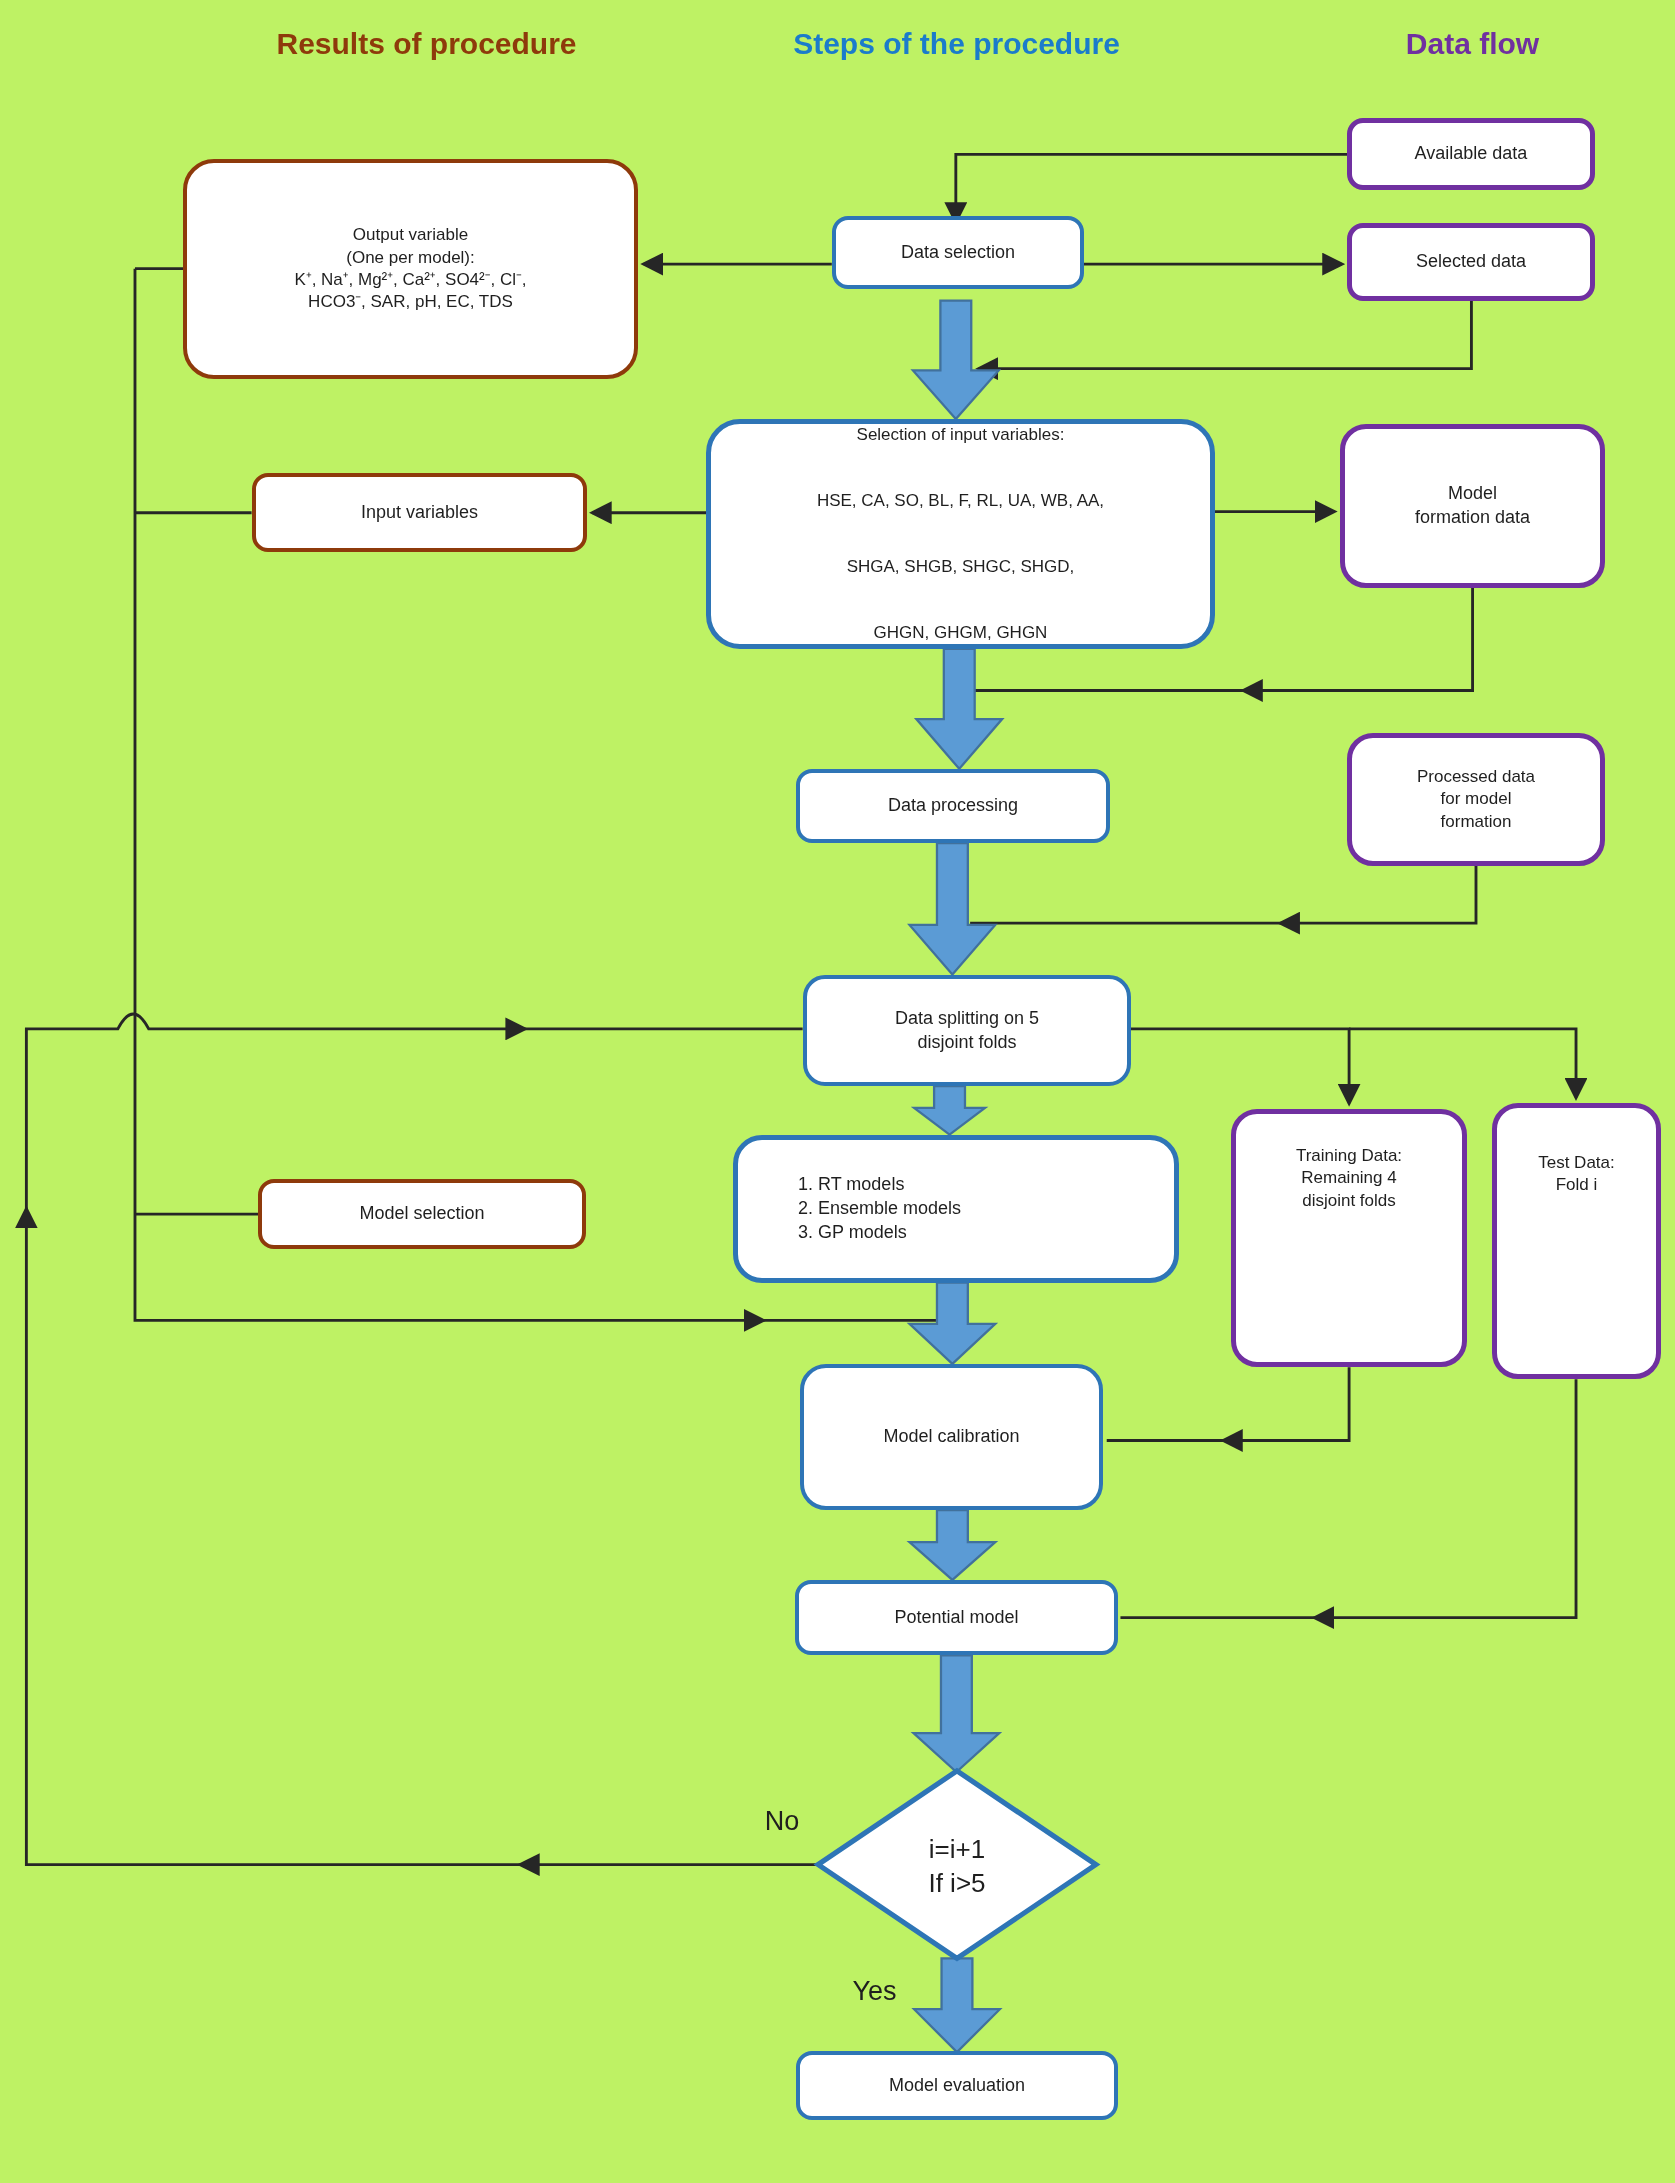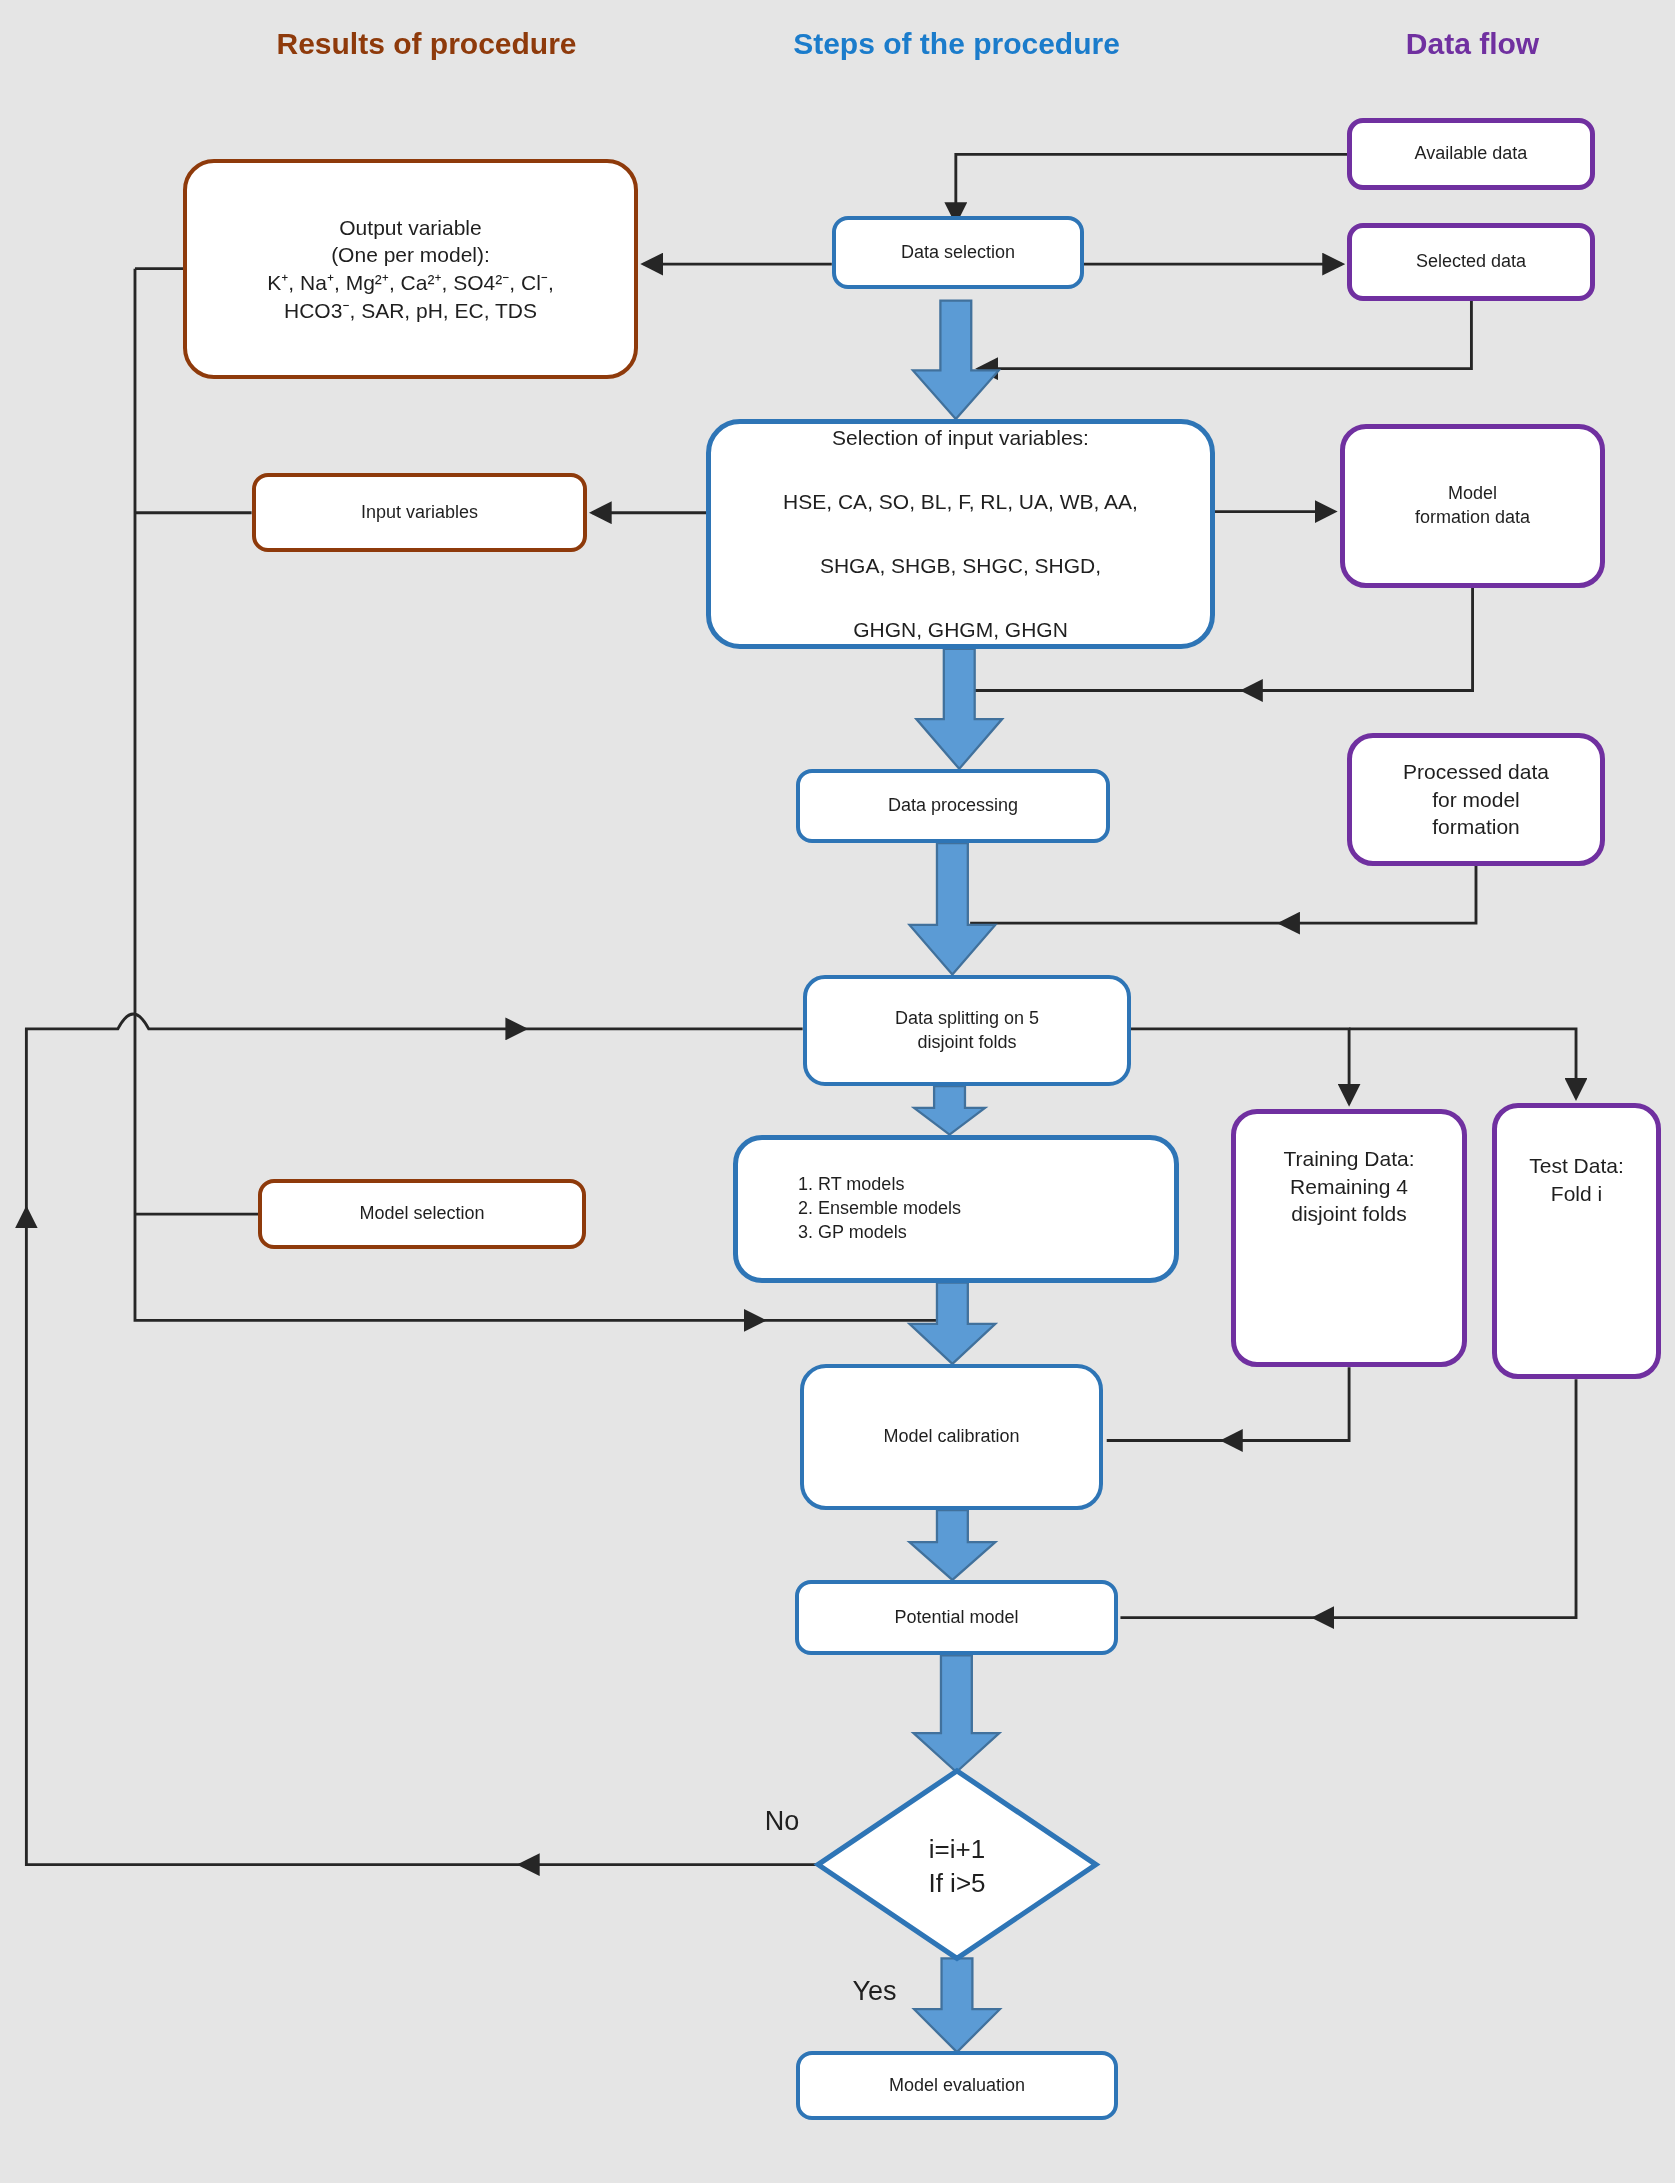--- a/index.html
+++ b/index.html
@@ -1,17 +1,17 @@
 <!DOCTYPE html>
 <html style="--brown: #8E3A0B; --blue: #2E75B6; --purple: #7030A0; --header_blue: #1B7CCB; --arrow_fill: #5B9BD5; --arrow_stroke: #41719C; --line: #262626; --text_color: #1f1f1f;font-size:9.1px"><head>
 <meta charset="utf-8">
 <style>
   html,body{margin:0;padding:0;background:#ffffff;}
   .canvas{
-    position:relative;width:1675px;height:2183px;background:#e5e5e5;
+    position:relative;width:1675px;height:2183px;background:#bef264;
     font-family:"Liberation Sans",sans-serif;color:var(--text_color,#1f1f1f);
     overflow:hidden;
   }
   svg.wires{position:absolute;left:0;top:0;z-index:1;}
   .conn{stroke:var(--line,#262626);stroke-width:5;fill:none;}
   .mhead{fill:var(--line,#262626);}
   .bluearrow{fill:var(--arrow_fill,#5B9BD5);stroke:var(--arrow_stroke,#41719C);stroke-width:4;}
   .diamond{fill:#ffffff;stroke:var(--blue,#2E75B6);stroke-width:9;}
   .header{position:absolute;top:27.4px;font-weight:bold;font-size:30px;text-align:center;z-index:2;}
   .hdr-results{left:169px;width:515px;color:var(--brown,#8E3A0B);}
@@ -19,21 +19,21 @@
   .hdr-flow{left:1244px;width:457px;color:var(--purple,#7030A0);}
   .node{
     position:absolute;background:#ffffff;box-sizing:border-box;z-index:2;
     display:flex;flex-direction:column;justify-content:center;align-items:center;
     text-align:center;font-size:18px;line-height:1.32;
   }
   .label{
     position:absolute;z-index:2;display:flex;flex-direction:column;justify-content:center;
     align-items:center;text-align:center;font-size:27px;line-height:1.3;background:transparent;
   }
-  .fs44{font-size:21px;}
+  .fs44{font-size:17px;}
   .b-blue{border:4.6px solid var(--blue,#2E75B6);border-radius:16px;}
   .b-blue-lg{border:5.1px solid var(--blue,#2E75B6);border-radius:34px;}
   .b-purple{border:5.1px solid var(--purple,#7030A0);border-radius:16px;}
   .b-purple-lg{border:5.1px solid var(--purple,#7030A0);border-radius:26px;}
   .b-brown{border:4px solid var(--brown,#8E3A0B);border-radius:16px;}
   .b-brown-lg{border:4.6px solid var(--brown,#8E3A0B);border-radius:31px;}
   .align-left{align-items:flex-start;text-align:left;padding-left:60px;}
 </style>
 </head>
 <body>

